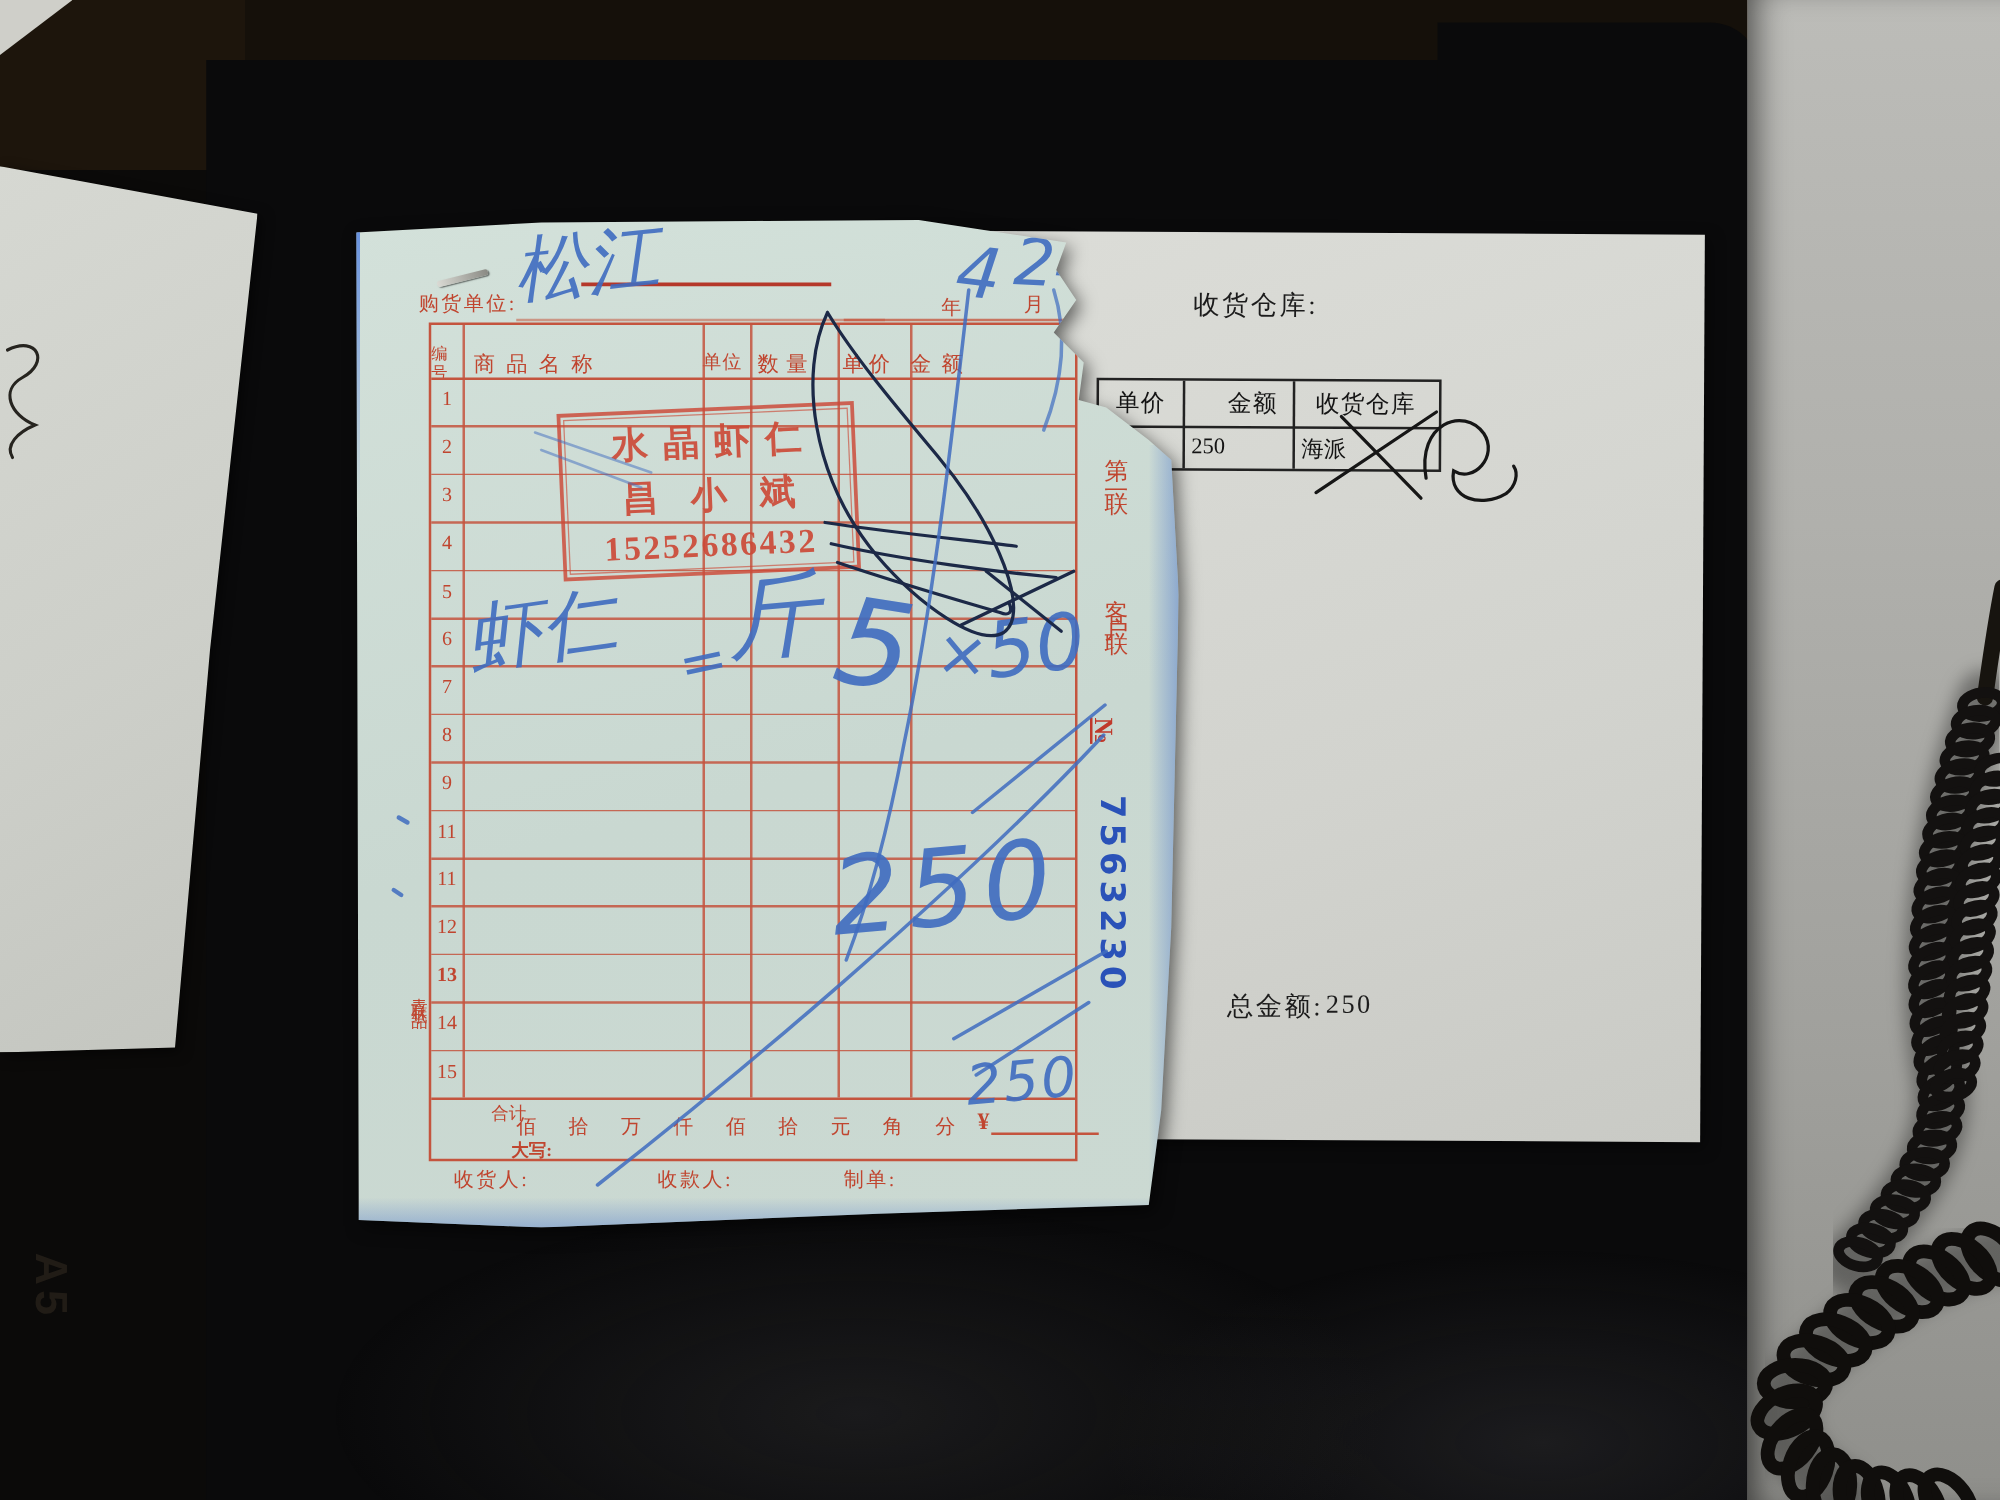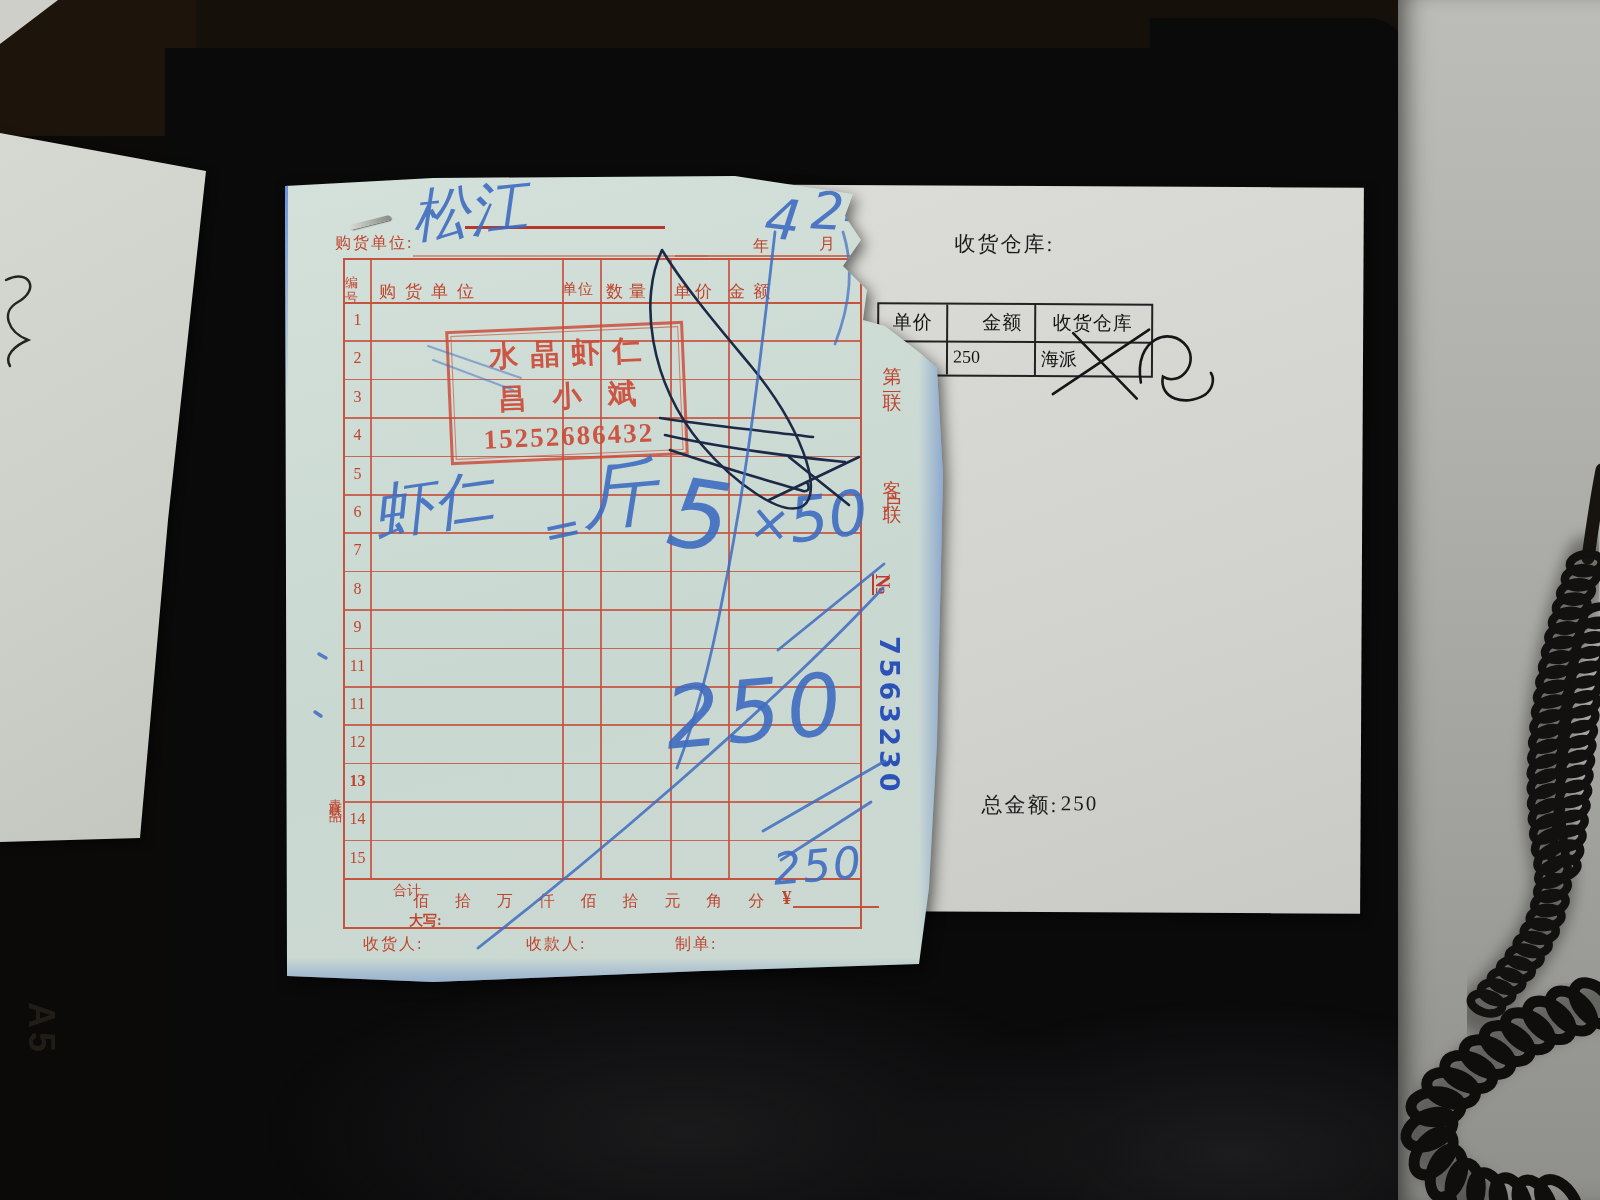--- a/index.html
+++ b/index.html
@@ -168,21 +168,21 @@
       <div class="abs" id="staple"></div>
 
       <div class="formtext red" style="left:52px;top:57px;">购货单位:</div>
       <div class="abs" id="purchaser-line"></div>
       <div class="formtext red" style="left:470px;top:60px;">年</div>
       <div class="formtext red" style="left:536px;top:58px;">月</div>
       <div class="abs" id="date-line"></div>
 
       <div id="rtable">
         <div class="th" style="left:0;width:25px;font-size:13px;white-space:normal;line-height:1.15;top:3px;word-break:break-all;">编号</div>
-        <div class="th" style="left:25px;width:192px;letter-spacing:9px;text-indent:9px;">购货单位</div>
+        <div class="th" style="left:25px;width:192px;letter-spacing:9px;text-indent:9px;">商品名称</div>
         <div class="th" style="left:217px;width:38px;font-size:15px;letter-spacing:1px;">单位</div>
         <div class="th" style="left:255px;width:70px;letter-spacing:6px;text-indent:6px;">数量</div>
         <div class="th" style="left:325px;width:58px;letter-spacing:4px;text-indent:4px;">单价</div>
         <div class="th" style="left:383px;width:132px;letter-spacing:2px;">金 额</div>
         <div id="row-nums">
             <div class="row-num" style="top: 51px;">1</div>
             <div class="row-num" style="top: 89.4px;">2</div>
             <div class="row-num" style="top: 127.8px;">3</div>
             <div class="row-num" style="top: 166.2px;">4</div>
             <div class="row-num" style="top: 204.6px;">5</div>

